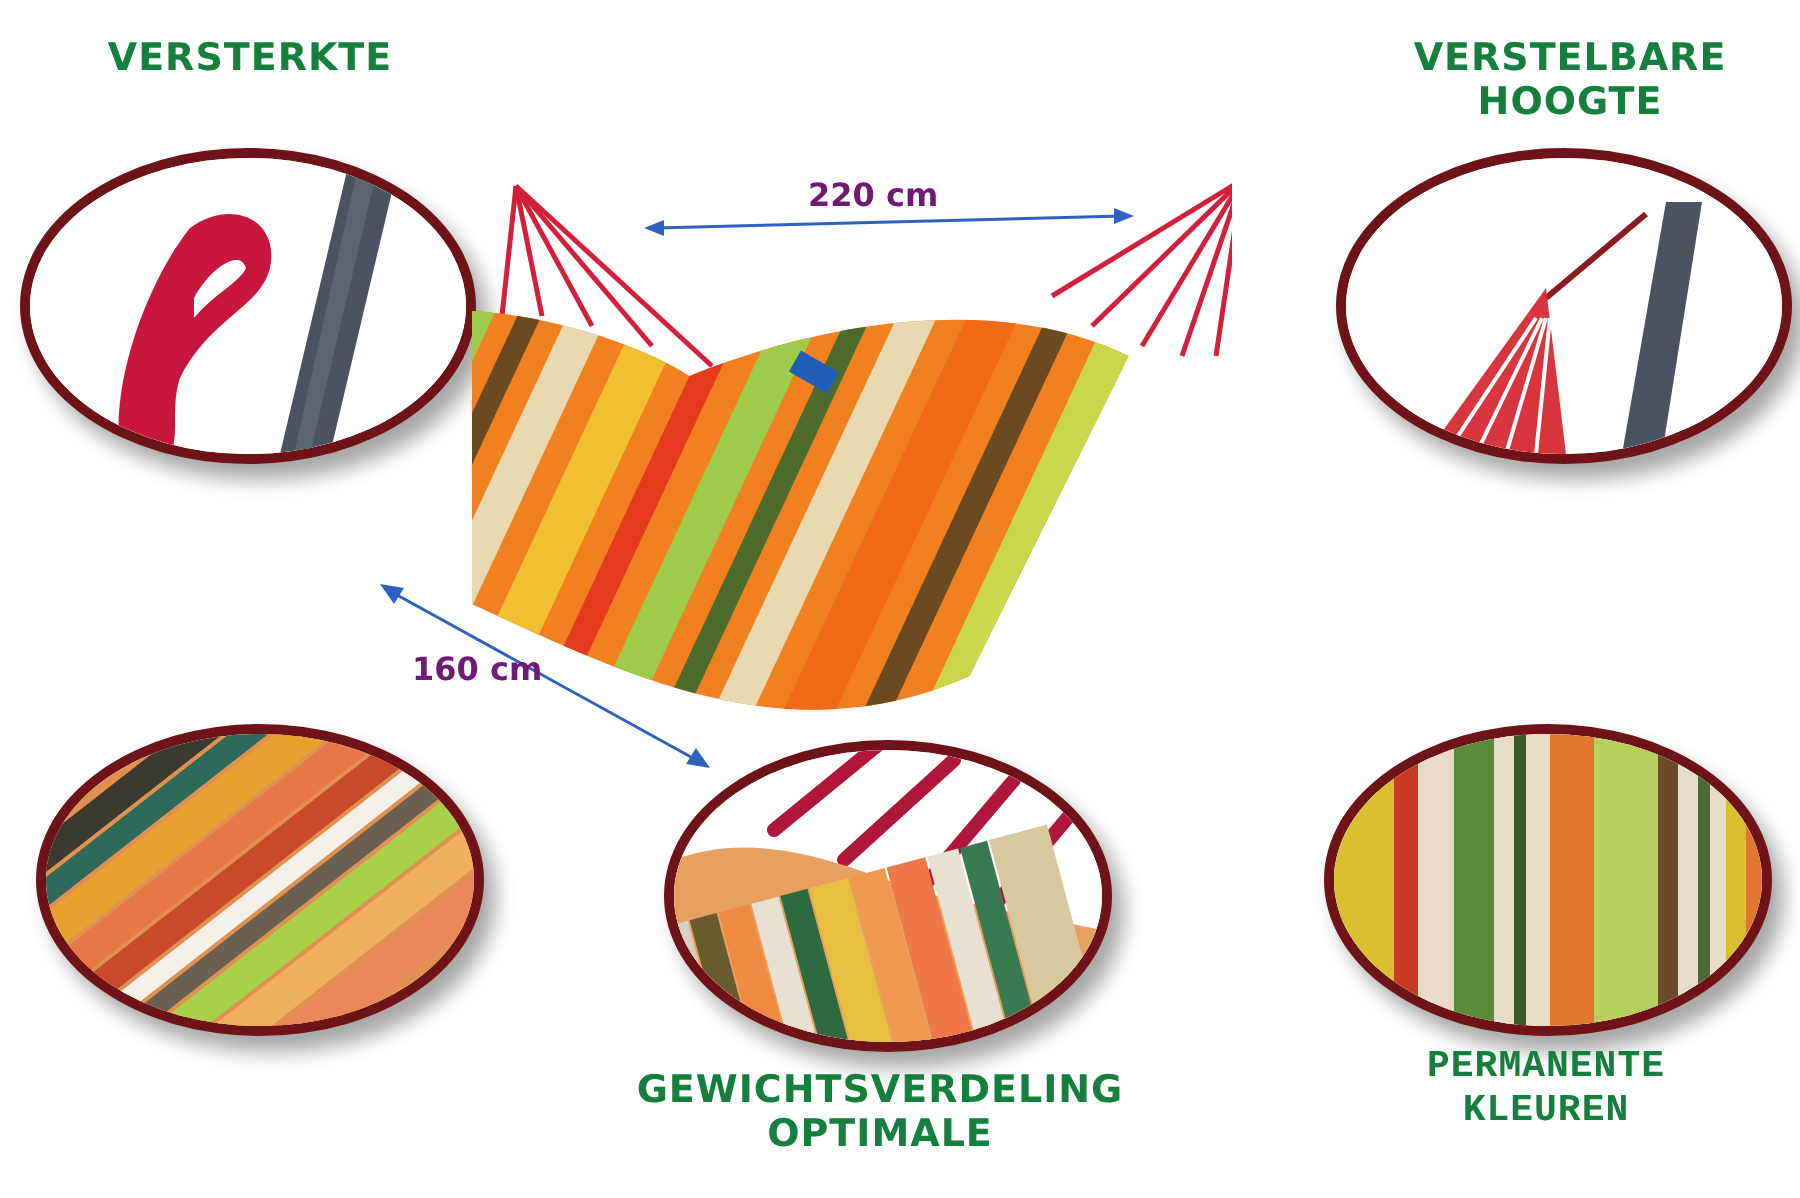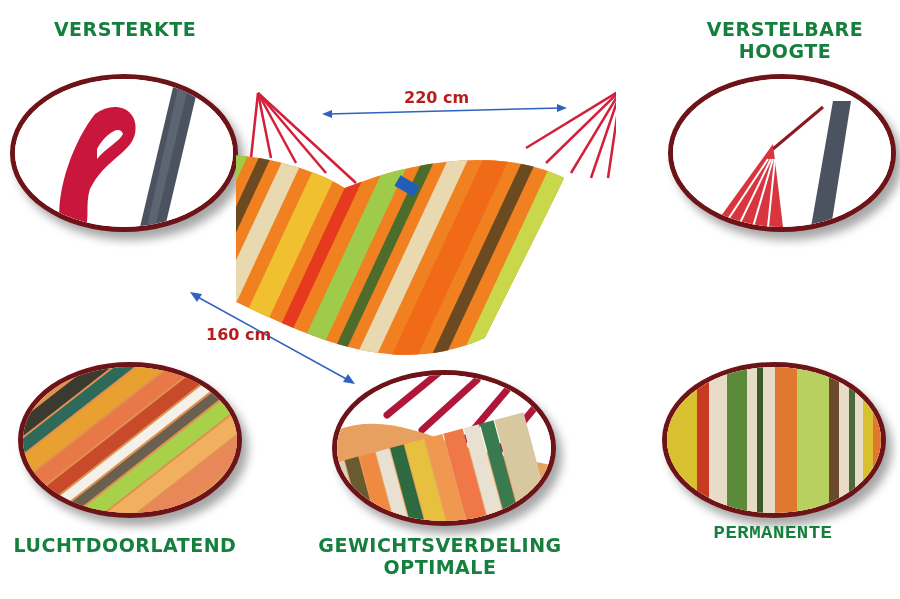--- a/index.html
+++ b/index.html
@@ -1,19 +1,19 @@
 <!DOCTYPE html>
 <html><head>
 <meta charset="utf-8">
 <style>
   html,body{margin:0;padding:0;background:#ffffff;}
   body{width:900px;height:599px;position:relative;overflow:hidden;font-family:"DejaVu Sans",sans-serif;}
   .label{position:absolute;text-align:center;font-weight:bold;color:#15803d;font-size:19px;line-height:22px;letter-spacing:0.5px;}
   .oval{position:absolute;border:5px solid #6e1418;border-radius:50%;overflow:hidden;box-shadow:6px 8px 10px rgba(0,0,0,0.35);background:#fff;}
-  .dim{position:absolute;font-weight:bold;color:#b91c1c;font-size:16px;}
+  .dim{position:absolute;font-weight:bold;color:#701a75;font-size:16px;}
   svg{display:block;}
 </style>
 </head>
 <body>
 
 <div class="label" style="left:20px;top:18px;width:210px;">
   <div>VERSTERKTE</div>
 </div>
 <div class="oval" style="left:10px;top:74px;width:218px;height:148px;">
   <svg width="218" height="148" viewBox="0 0 218 148">
@@ -113,21 +113,20 @@
       <rect x="-100" y="58" width="420" height="14" fill="#c84a2a"></rect>
       <rect x="-100" y="74" width="420" height="10" fill="#f4f0ea"></rect>
       <rect x="-100" y="86" width="420" height="10" fill="#6a6050"></rect>
       <rect x="-100" y="98" width="420" height="16" fill="#a8d048"></rect>
       <rect x="-100" y="116" width="420" height="18" fill="#f0b060"></rect>
       <rect x="-100" y="136" width="420" height="20" fill="#e88858"></rect>
     </g>
   </svg>
 </div>
 <div class="label" style="left:0px;top:534px;width:250px;">
-  <div>LUCHTDOORLATEND</div>
 </div>
 
 <div class="oval" style="left:332px;top:370px;width:214px;height:146px;">
   <svg width="214" height="146" viewBox="0 0 214 146">
     <rect width="214" height="146" fill="#fff"></rect>
     <g stroke="#b0163a" stroke-width="7" stroke-linecap="round">
       <line x1="50" y1="40" x2="105" y2="-5"></line>
       <line x1="85" y1="55" x2="140" y2="5"></line>
       <line x1="125" y1="68" x2="170" y2="15"></line>
       <line x1="160" y1="78" x2="200" y2="30"></line>
@@ -168,13 +167,14 @@
     <rect x="162" y="0" width="10" height="146" fill="#6a4a2a"></rect>
     <rect x="172" y="0" width="10" height="146" fill="#e8dcc8"></rect>
     <rect x="182" y="0" width="6" height="146" fill="#4a6a3a"></rect>
     <rect x="188" y="0" width="8" height="146" fill="#e8dcc8"></rect>
     <rect x="196" y="0" width="10" height="146" fill="#d8c030"></rect>
     <rect x="206" y="0" width="8" height="146" fill="#e07830"></rect>
   </svg>
 </div>
 <div class="label" style="left:668px;top:522px;width:210px;font-family:Liberation Mono, monospace;">
   <div>PERMANENTE</div>
+  <div>KLEUREN</div>
 </div>
 
 </body></html>

